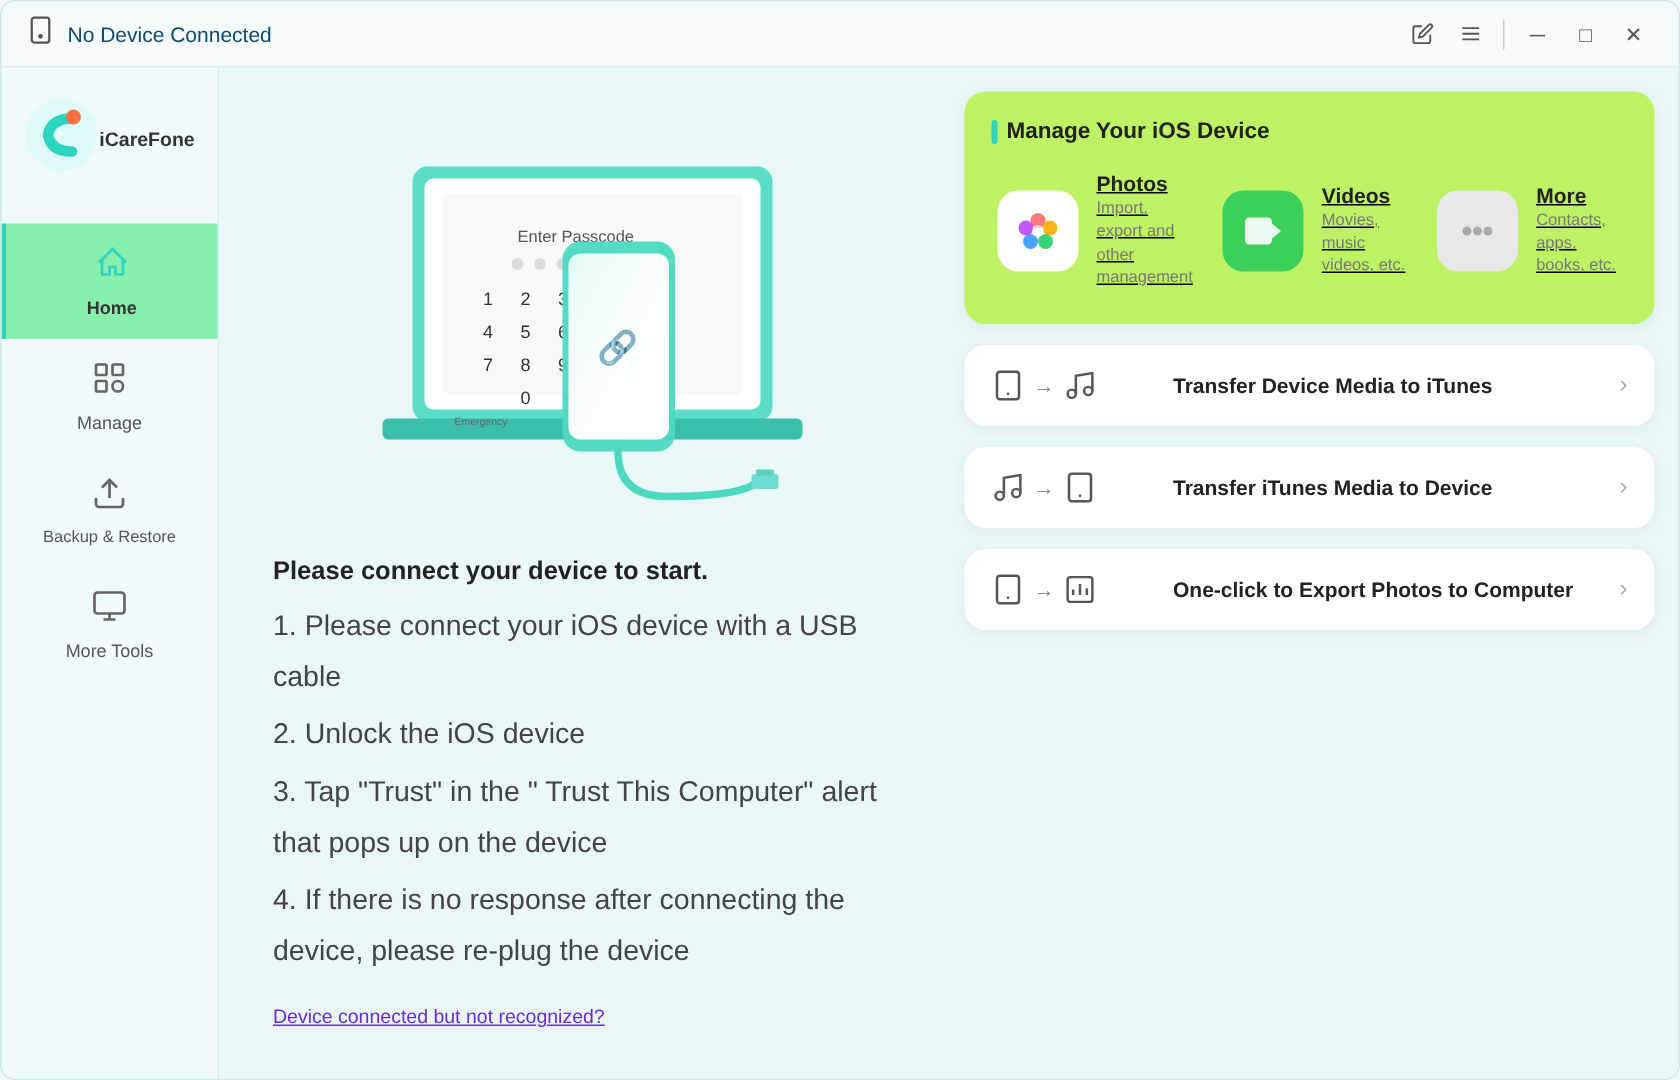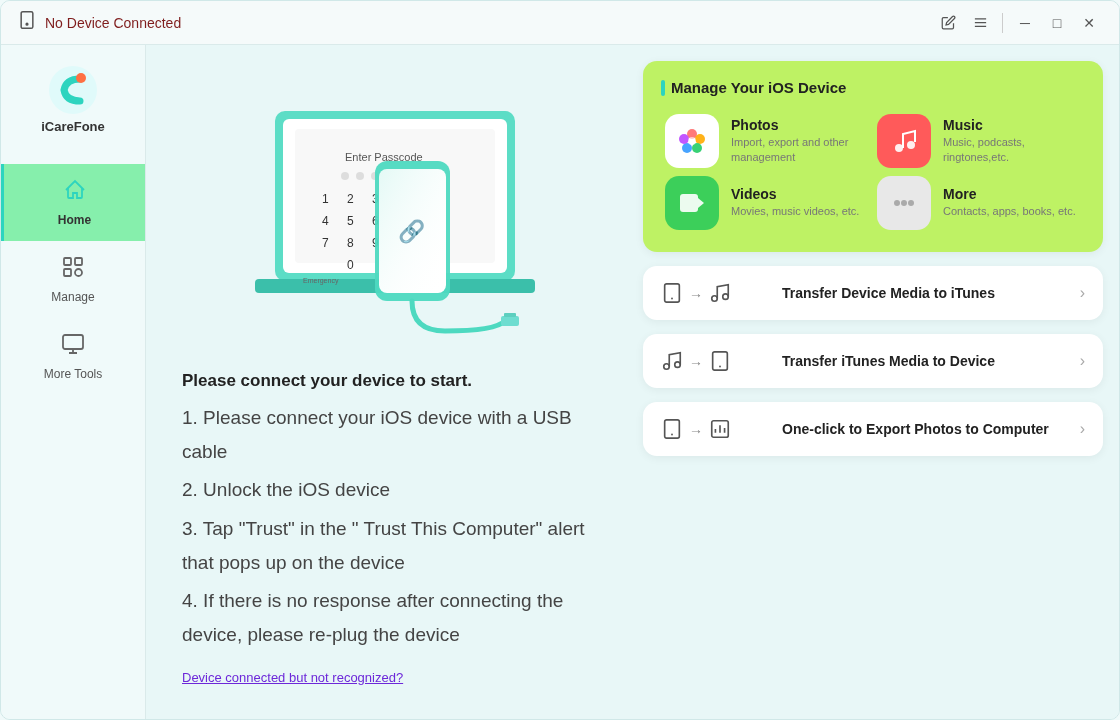--- a/index.html
+++ b/index.html
@@ -30,21 +30,21 @@
       display: flex;
       align-items: center;
       gap: 8px;
     }
     .title-bar-device-icon {
       font-size: 18px;
       color: #555;
     }
     .title-bar-title {
       font-size: 14px;
-      color: #7f1d1d;
+      color: #0c4a6e;
       font-weight: 500;
     }
     .title-bar-right {
       display: flex;
       align-items: center;
       gap: 4px;
     }
     .title-bar-btn {
       width: 28px;
       height: 28px;
@@ -78,21 +78,21 @@
       background: #f0fafa;
       display: flex;
       flex-direction: column;
       align-items: center;
       padding-top: 10px;
       flex-shrink: 0;
       border-right: 1px solid #daeaea;
     }
     .sidebar-logo {
       display: flex;
-      flex-direction: column;
+      flex-direction: row;
       align-items: center;
       margin-bottom: 20px;
       padding: 10px;
     }
     .logo-icon {
       width: 50px;
       height: 50px;
       margin-bottom: 4px;
     }
     .logo-text {
@@ -221,22 +221,23 @@
     .ios-card-title::before {
       content: '';
       display: inline-block;
       width: 4px;
       height: 16px;
       background: #2dd4bf;
       border-radius: 2px;
     }
     .feature-grid {
       display: grid;
-      grid-template-columns: 1fr 1fr;
-      gap: 0;
+      grid-template-columns: 1fr 1fr 1fr;
+      gap: 12px;
+      text-decoration: underline;
     }
     .feature-item {
       display: flex;
       align-items: center;
       gap: 12px;
       cursor: pointer;
       padding: 4px;
       border-radius: 8px;
     }
     .feature-icon-box {
@@ -366,20 +367,30 @@
           <svg width="24" height="24" viewBox="0 0 24 24" fill="none" stroke="#666" stroke-width="1.8">
             <rect x="3" y="3" width="7" height="7" rx="1"></rect>
             <rect x="3" y="14" width="7" height="7" rx="1"></rect>
             <rect x="14" y="3" width="7" height="7" rx="1"></rect>
             <circle cx="17.5" cy="17.5" r="3.5"></circle>
           </svg>
         </span>
         <span class="nav-label">Manage</span>
       </div>
 
+      <div class="nav-item">
+        <span class="nav-icon">
+          <svg width="24" height="24" viewBox="0 0 24 24" fill="none" stroke="#666" stroke-width="1.8">
+            <path d="M21 15v4a2 2 0 01-2 2H5a2 2 0 01-2-2v-4"></path>
+            <polyline points="17 8 12 3 7 8"></polyline>
+            <line x1="12" y1="3" x2="12" y2="15"></line>
+          </svg>
+        </span>
+        <span class="nav-label" style="text-align:center;font-size:11px;">Backup &amp; Restore</span>
+      </div>
 
       <div class="nav-item">
         <span class="nav-icon">
           <svg width="24" height="24" viewBox="0 0 24 24" fill="none" stroke="#666" stroke-width="1.8">
             <rect x="2" y="3" width="20" height="14" rx="2"></rect>
             <path d="M8 21h8M12 17v4"></path>
           </svg>
         </span>
         <span class="nav-label">More Tools</span>
       </div>
@@ -471,33 +482,20 @@
                 <circle cx="11" cy="17" r="5" fill="#bb44ff" opacity="0.9"></circle>
                 <circle cx="19" cy="19" r="4" fill="white" opacity="0.6"></circle>
               </svg>
             </div>
             <div class="feature-text">
               <h3>Photos</h3>
               <p>Import, export and other management</p>
             </div>
           </div>
 
-          <div class="feature-item">
-            <div class="feature-icon-box music">
-              <svg width="30" height="30" viewBox="0 0 30 30">
-                <circle cx="10" cy="22" r="4" fill="white" opacity="0.9"></circle>
-                <circle cx="22" cy="19" r="4" fill="white" opacity="0.9"></circle>
-                <path d="M14 22V8l12-3v11" stroke="white" stroke-width="2" fill="none"></path>
-              </svg>
-            </div>
-            <div class="feature-text">
-              <h3>Music</h3>
-              <p>Music, podcasts, ringtones,etc.</p>
-            </div>
-          </div>
 
           <div class="feature-item">
             <div class="feature-icon-box videos">
               <svg width="30" height="30" viewBox="0 0 30 30">
                 <rect x="3" y="6" width="18" height="18" rx="3" fill="white" opacity="0.9"></rect>
                 <polygon points="27,15 21,10 21,20" fill="white" opacity="0.9"></polygon>
               </svg>
             </div>
             <div class="feature-text">
               <h3>Videos</h3>

